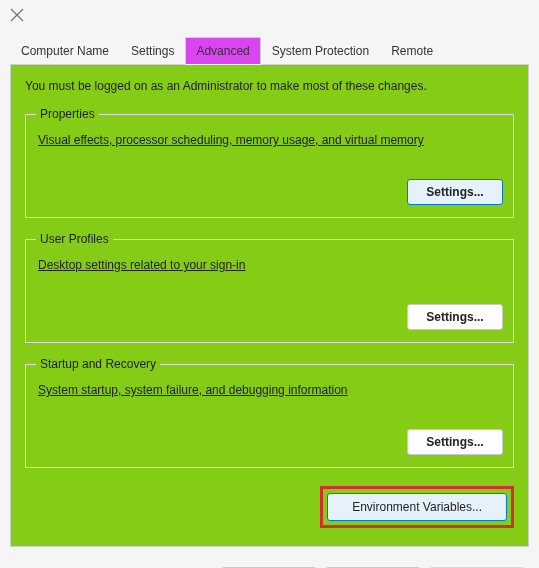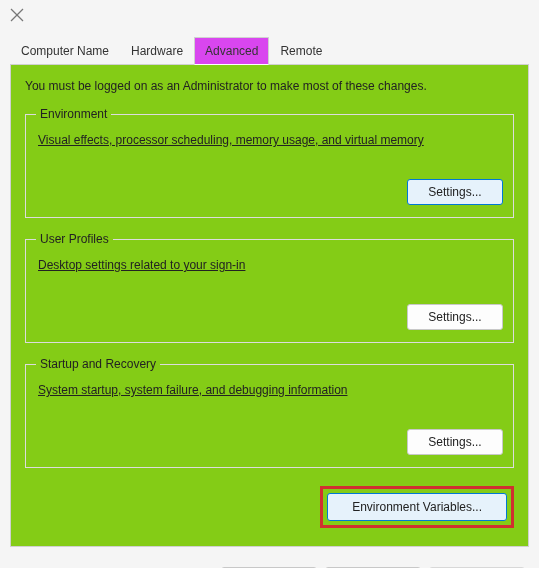--- a/index.html
+++ b/index.html
@@ -95,20 +95,21 @@
     .btn {
       min-width: 96px;
       padding: 5px 14px;
       background: #fdfdfd;
       border: 1px solid #c8c8c8;
       border-radius: 3px;
       cursor: pointer;
       color: #222;
       font-size: 12px;
       text-align: center;
+      font-weight: bold;
     }
     .btn.highlight {
       border: 1px solid #0078d4;
       background: #e6f2fb;
     }
     .btn.disabled {
       color: #a0a0a0;
       background: #f5f5f5;
       border-color: #d8d8d8;
       cursor: default;
@@ -152,30 +153,31 @@
   <span class="close-icon">
     <svg viewBox="0 0 14 14">
         <line x1="1" y1="1" x2="13" y2="13" stroke="#777" stroke-width="1.2"></line>
         <line x1="13" y1="1" x2="1" y2="13" stroke="#777" stroke-width="1.2"></line>
       </svg>
   </span>
 </div>
 
 <div class="tabstrip">
   <div class="tab">Computer Name</div>
-  <div class="tab">Hardware</div>
+  <div class="tab">Settings</div>
   <div class="tab active">Advanced</div>
+  <div class="tab">System Protection</div>
   <div class="tab">Remote</div>
 </div>
 
 <div class="tabcontent">
   <div class="intro">You must be logged on as an Administrator to make most of these changes.</div>
 
   <fieldset class="group">
-    <legend>Environment</legend>
+    <legend>Properties</legend>
     <div class="group-desc">Visual effects, processor scheduling, memory usage, and virtual memory</div>
     <div class="btn-row">
       <button class="btn highlight">Settings...</button>
     </div>
   </fieldset>
 
   <fieldset class="group">
     <legend>User Profiles</legend>
     <div class="group-desc">Desktop settings related to your sign-in</div>
     <div class="btn-row">

